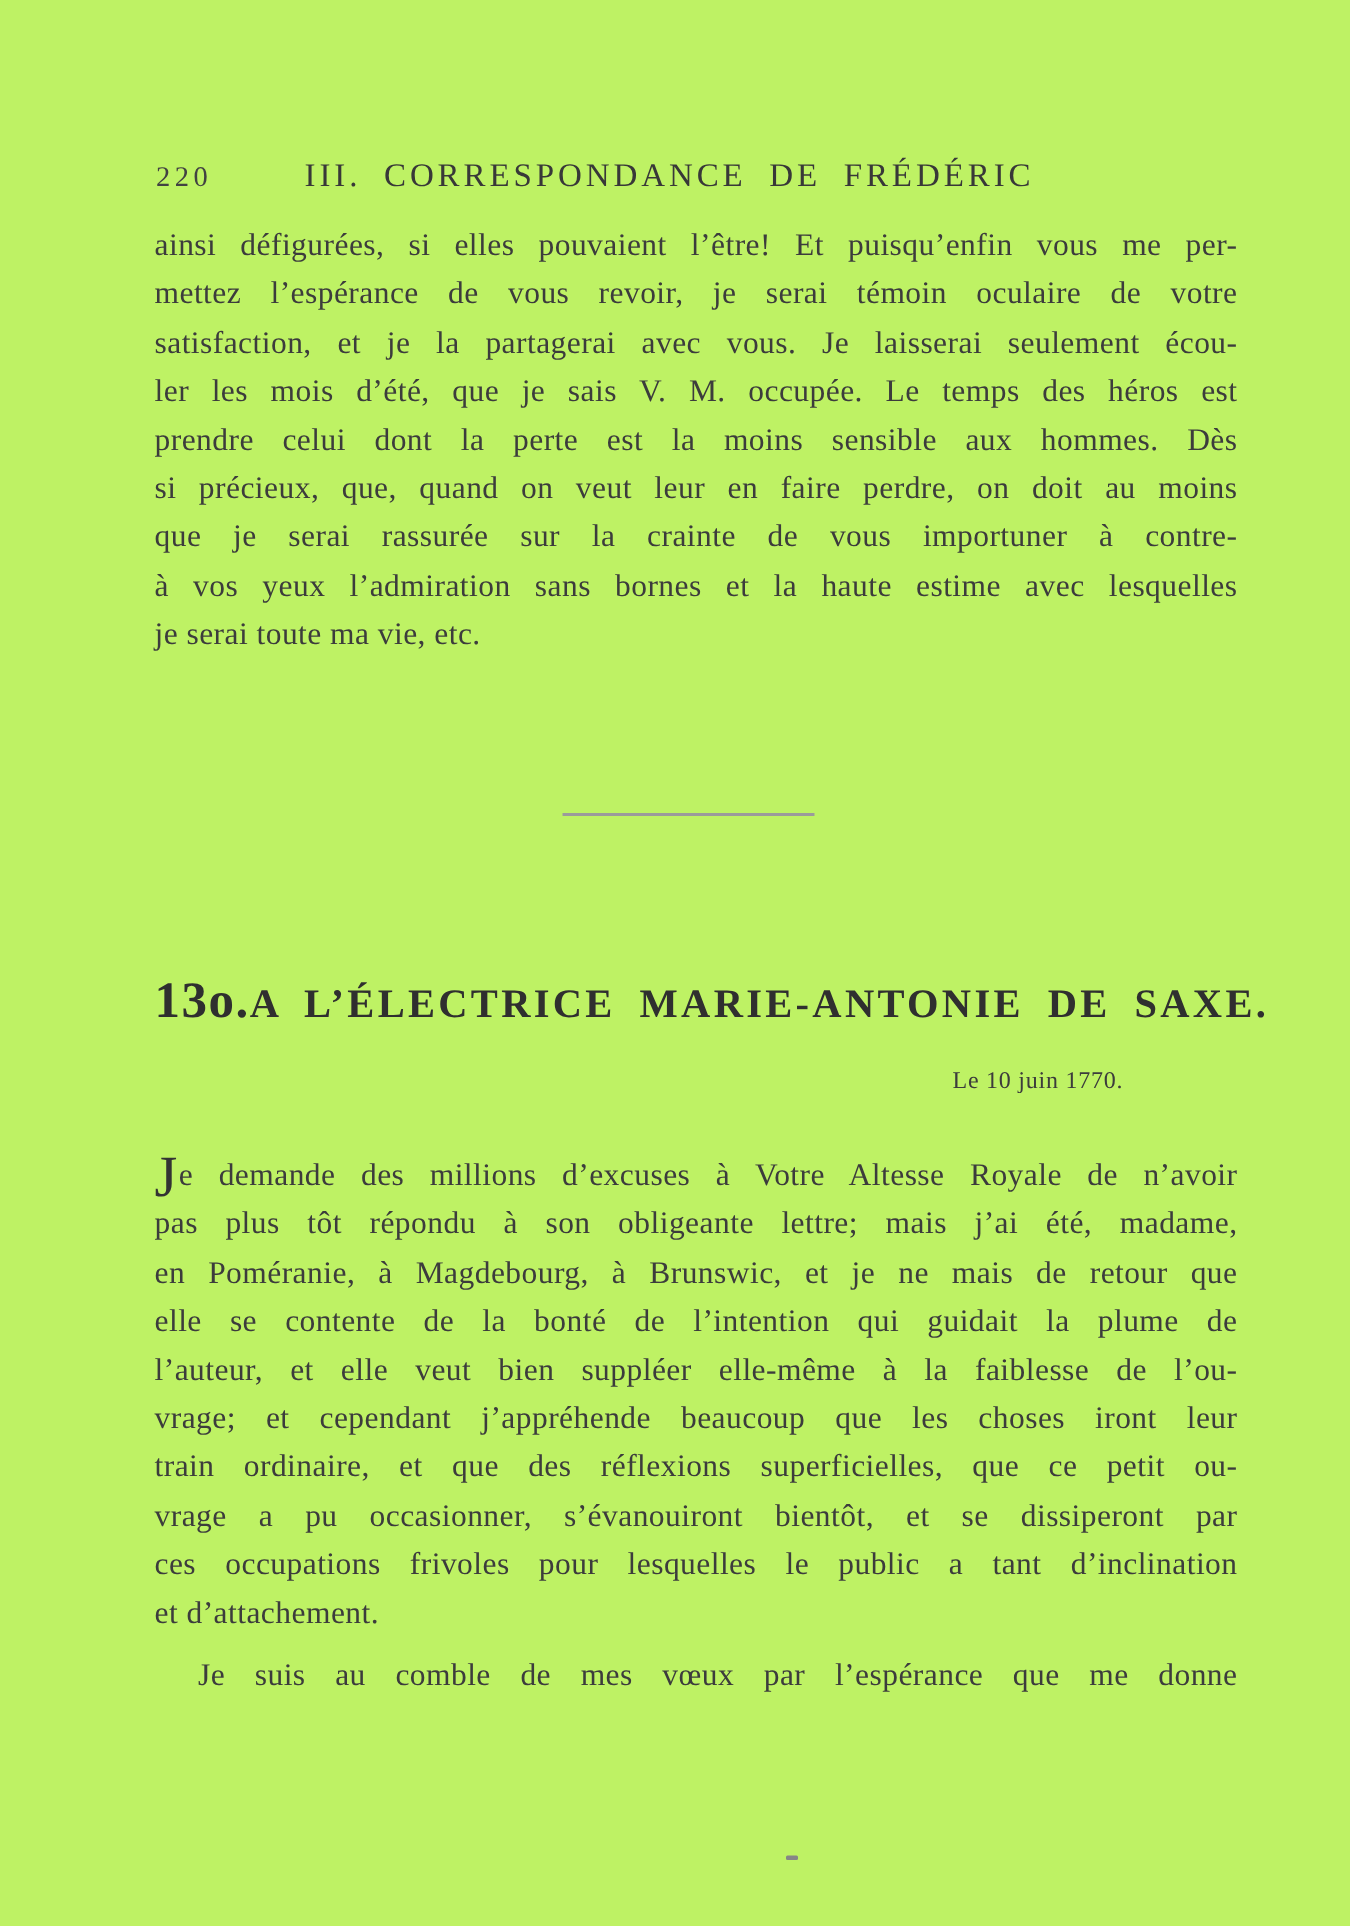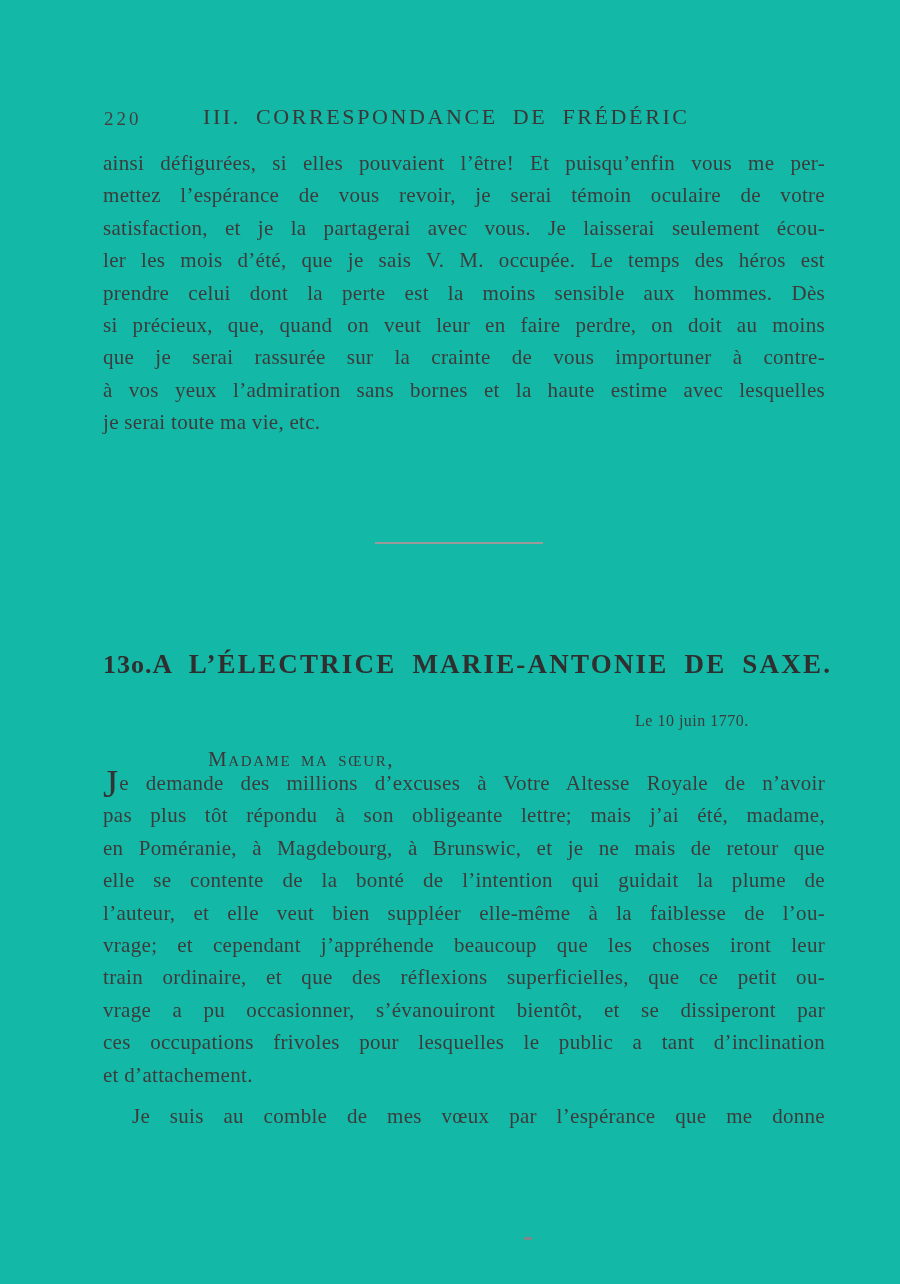--- a/index.html
+++ b/index.html
@@ -1,20 +1,20 @@
 <!DOCTYPE html>
 <html><head>
 <meta charset="utf-8">
 <style>
   html, body { margin: 0; padding: 0; }
   .page {
     position: relative;
     width: 900px;
     height: 1284px;
-    background: #14b8a6;
+    background: #bef264;
     font-family: "Liberation Serif", "DejaVu Serif", serif;
     color: #3d3d3d;
     overflow: hidden;
   }
   
   .page-number {
     position: absolute;
     left: 104px; top: 108px;
     font-size: 19px;
     letter-spacing: 3px;
@@ -65,21 +65,21 @@
     position: absolute;
     left: 103px; top: 649px;
     width: 724px;
     display: flex;
     justify-content: space-between;
     align-items: baseline;
     font-weight: bold;
     color: #2f2f2f;
     white-space: nowrap;
   }
-  .heading-num   { font-size: 26px; letter-spacing: 1px; }
+  .heading-num   { font-size: 34px; letter-spacing: 1px; }
   .heading-title { font-size: 27px; letter-spacing: 2.2px; word-spacing: 7px; }
   
   .dateline {
     position: absolute;
     left: 635px; top: 712px;
     font-size: 16px;
     letter-spacing: 0.5px;
     color: #3c3c3c;
     white-space: nowrap;
   }
@@ -123,21 +123,20 @@
   </div>
 
   <div class="divider"></div>
 
   <div class="letter-heading">
     <span class="heading-num">13o.</span>
     <span class="heading-title">A L’ÉLECTRICE MARIE-ANTONIE DE SAXE.</span>
   </div>
 
   <span class="dateline">Le 10 juin 1770.</span>
-  <span class="salutation">Madame ma sœur,</span>
 
   <div class="para para-letter-body">
     <div class="jline"><span class="dropcap">J</span><span>e demande des millions d’excuses à Votre Altesse Royale de n’avoir</span></div>
     <div class="jline">pas plus tôt répondu à son obligeante lettre; mais j’ai été, madame,</div>
     <div class="jline">en Poméranie, à Magdebourg, à Brunswic, et je ne mais de retour que</div>
     <div class="jline">elle se contente de la bonté de l’intention qui guidait la plume de</div>
     <div class="jline">l’auteur, et elle veut bien suppléer elle-même à la faiblesse de l’ou-</div>
     <div class="jline">vrage; et cependant j’appréhende beaucoup que les choses iront leur</div>
     <div class="jline">train ordinaire, et que des réflexions superficielles, que ce petit ou-</div>
     <div class="jline">vrage a pu occasionner, s’évanouiront bientôt, et se dissiperont par</div>

